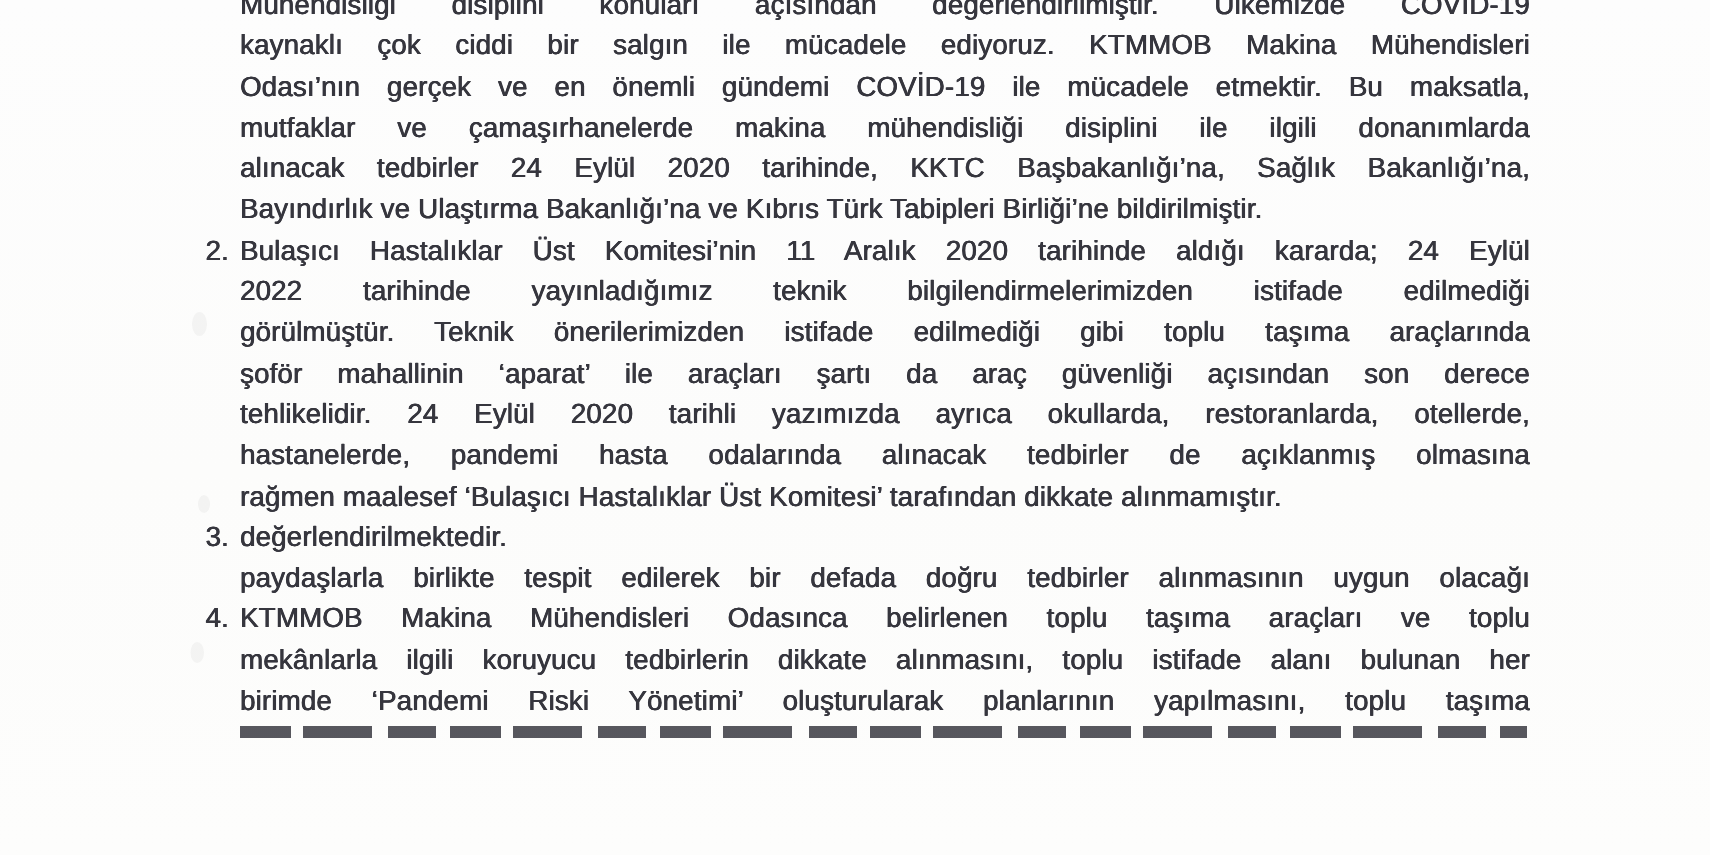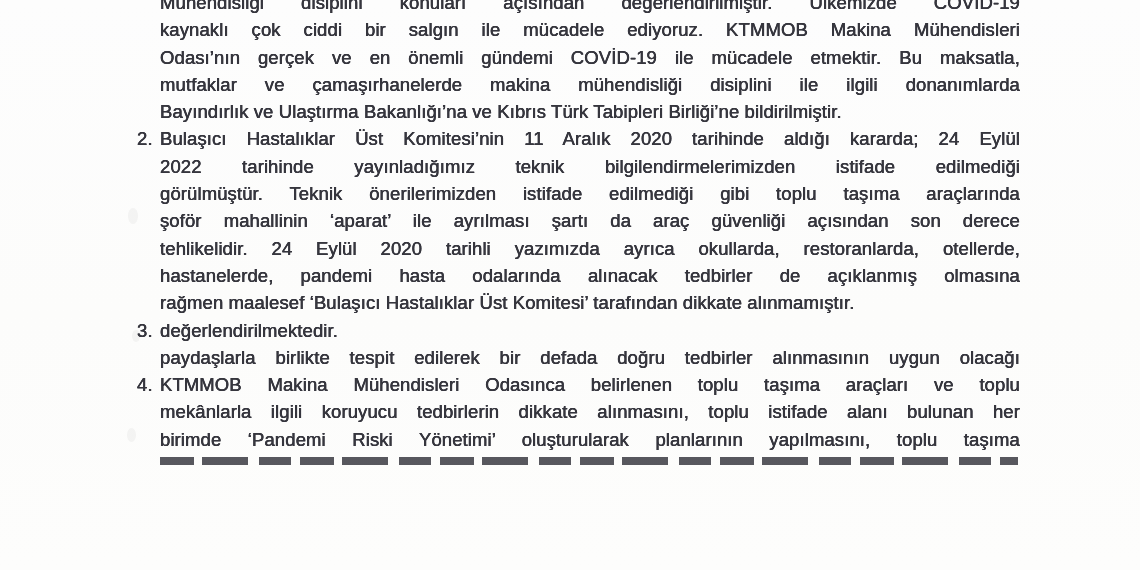--- a/index.html
+++ b/index.html
@@ -93,29 +93,30 @@
 <div class="smudge s2"></div>
 <div class="smudge s3"></div>
 
 <div class="doc">
 
   <div class="item">
     <div class="tline">Mühendisliği disiplini konuları açısından değerlendirilmiştir. Ülkemizde COVİD-19</div>
     <div class="tline">kaynaklı çok ciddi bir salgın ile mücadele ediyoruz. KTMMOB Makina Mühendisleri</div>
     <div class="tline">Odası’nın gerçek ve en önemli gündemi COVİD-19 ile mücadele etmektir. Bu maksatla,</div>
     <div class="tline">mutfaklar ve çamaşırhanelerde makina mühendisliği disiplini ile ilgili donanımlarda</div>
+    <div class="tline">alınacak tedbirler 24 Eylül 2020 tarihinde, KKTC Başbakanlığı’na, Sağlık Bakanlığı’na,</div>
     <div class="tline last">Bayındırlık ve Ulaştırma Bakanlığı’na ve Kıbrıs Türk Tabipleri Birliği’ne bildirilmiştir.</div>
   </div>
 
   <div class="item">
     <div class="num">2.</div>
     <div class="tline">Bulaşıcı Hastalıklar Üst Komitesi’nin 11 Aralık 2020 tarihinde aldığı kararda; 24 Eylül</div>
     <div class="tline">2022 tarihinde yayınladığımız teknik bilgilendirmelerimizden istifade edilmediği</div>
     <div class="tline">görülmüştür. Teknik önerilerimizden istifade edilmediği gibi toplu taşıma araçlarında</div>
-    <div class="tline">şoför mahallinin ‘aparat’ ile ayrılması şartı da araç güvenliği açısından son derece</div>
+    <div class="tline">şoför mahallinin ‘aparat’ ile araçları şartı da araç güvenliği açısından son derece</div>
     <div class="tline">tehlikelidir. 24 Eylül 2020 tarihli yazımızda ayrıca okullarda, restoranlarda, otellerde,</div>
     <div class="tline">hastanelerde, pandemi hasta odalarında alınacak tedbirler de açıklanmış olmasına</div>
     <div class="tline last">rağmen maalesef ‘Bulaşıcı Hastalıklar Üst Komitesi’ tarafından dikkate alınmamıştır.</div>
   </div>
 
   <div class="item">
     <div class="num">3.</div>
     <div class="tline last">değerlendirilmektedir.</div>
     <div class="tline">paydaşlarla birlikte tespit edilerek bir defada doğru tedbirler alınmasının uygun olacağı</div>
   </div>

